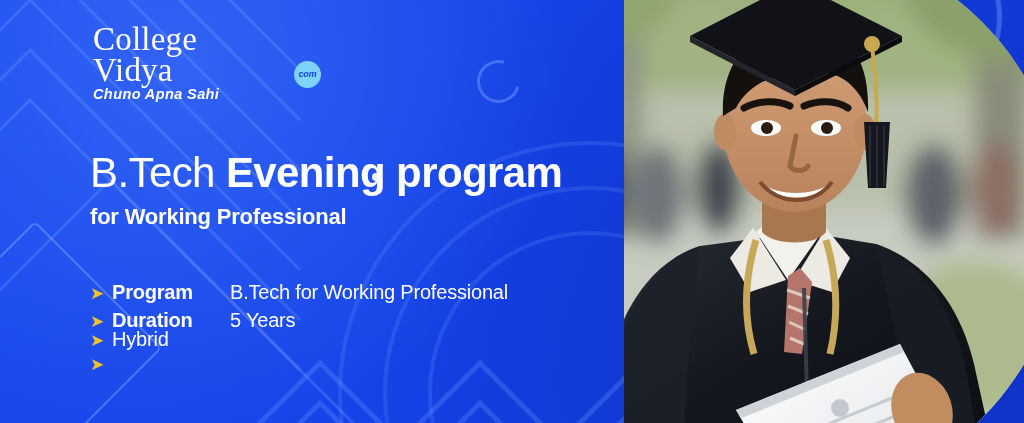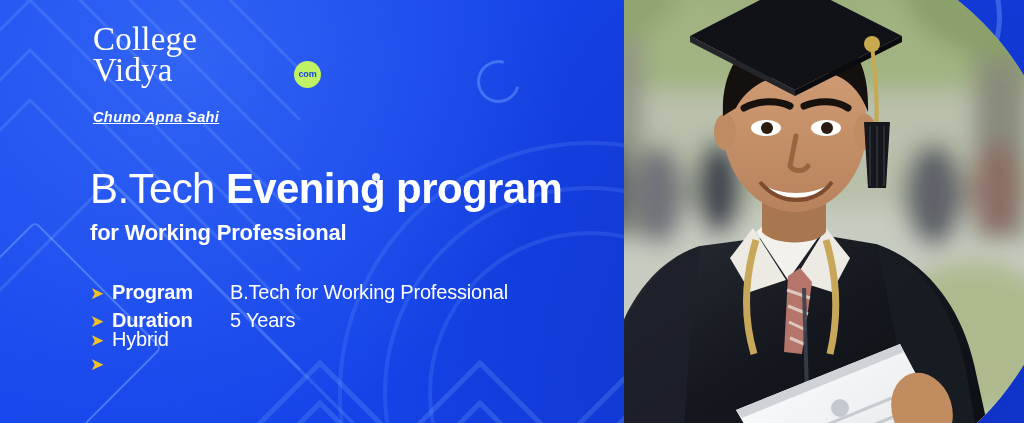--- a/index.html
+++ b/index.html
@@ -128,44 +128,44 @@
     font-size:33px;
     line-height:31px;
     letter-spacing:.2px;
   }
   .logo-line2 { position:relative; display:inline-block; }
   .logo-dotcom {
     position:absolute;
     right:-28px; bottom:-2px;
     width:27px; height:27px;
     border-radius:50%;
-    background:#bef264;
+    background:#7dd3fc;
     color:#1543E8;
     font-family:"Liberation Sans", sans-serif;
     font-size:9px;
     font-weight:700;
+    font-style:italic;
     display:flex;
     align-items:center;
     justify-content:center;
     letter-spacing:-.2px;
   }
   .logo-tagline {
-    margin-top:23px;
+    margin-top:0;
     color:#ffffff;
     font-size:14.5px;
     font-weight:700;
     font-style:italic;
     letter-spacing:.4px;
-    text-decoration:underline;
   }
 
   
   .headline {
     position:absolute;
-    left:90px; top:164px;
+    left:90px; top:148px;
     color:#ffffff;
   }
   .headline-l1 {
     font-size:42px;
     line-height:49px;
     font-weight:400;
     letter-spacing:-.6px;
     white-space:nowrap;
   }
   .headline-l1 .strong { font-weight:700; }

